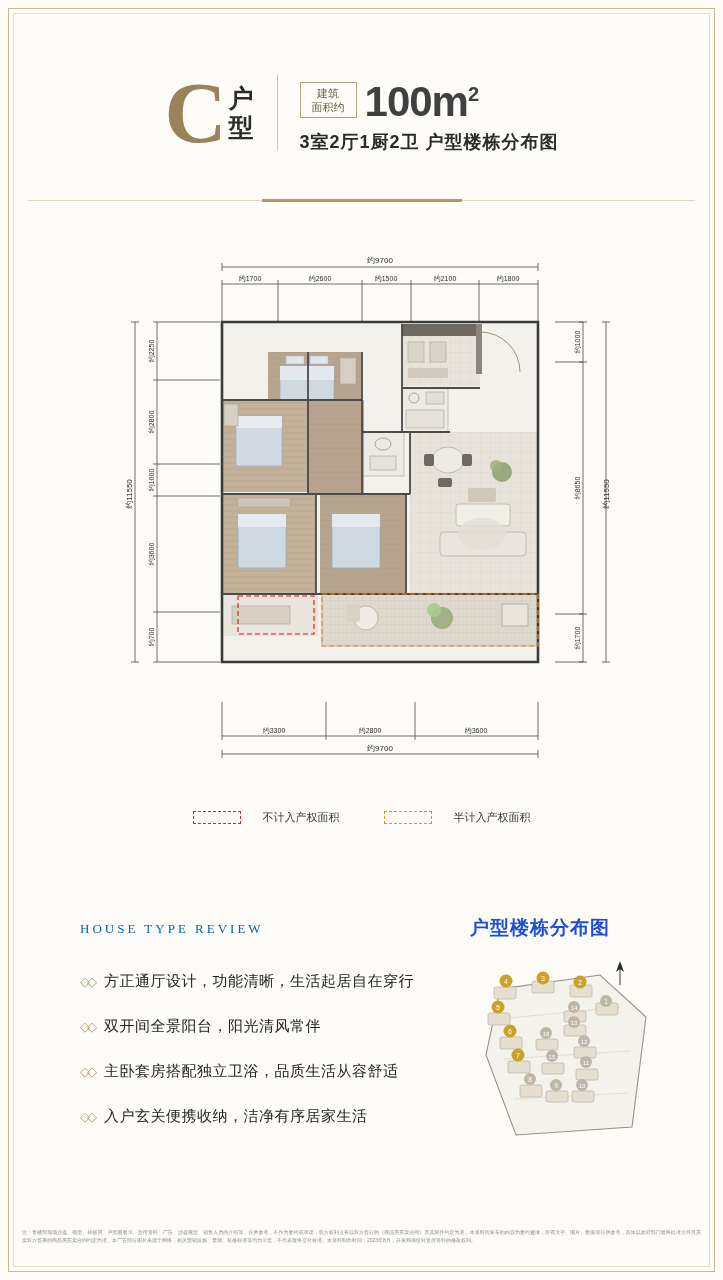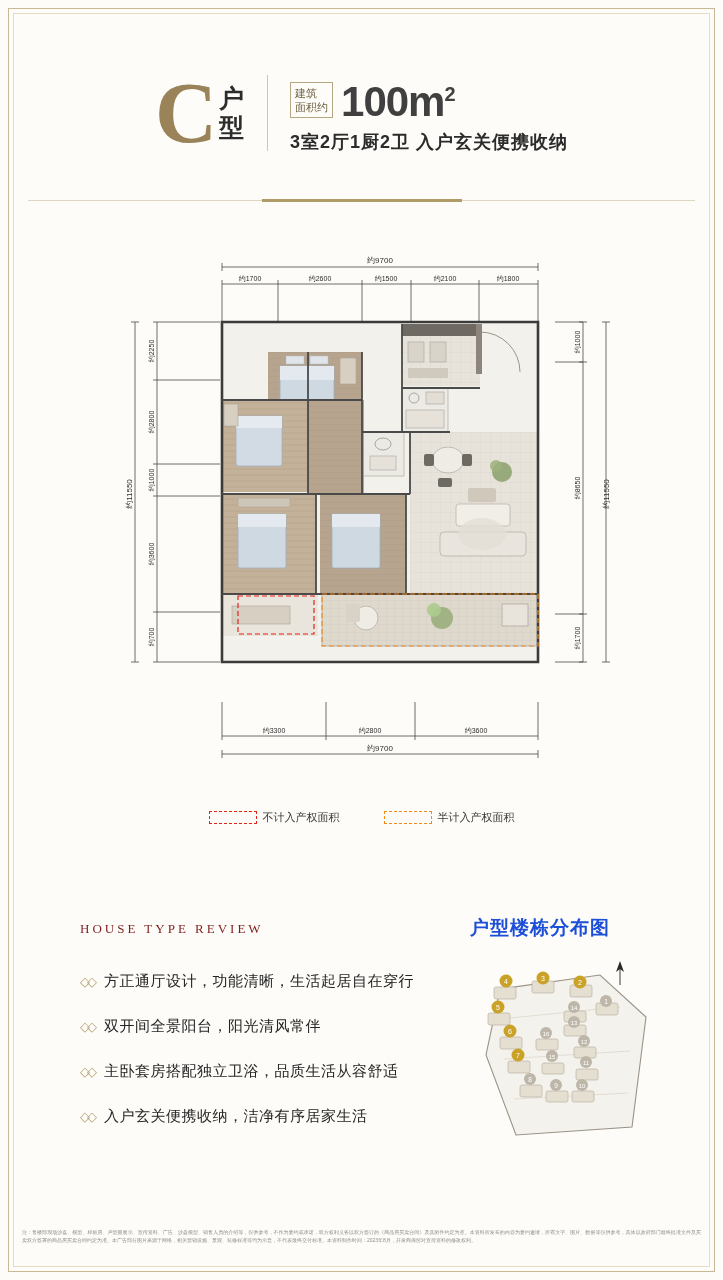--- a/index.html
+++ b/index.html
@@ -78,21 +78,22 @@
   }
   .hd-area-row {
     display: flex;
     align-items: flex-end;
   }
   .area-tag {
     border: 1px solid #b5a781;
     color: #6d5f41;
     font-size: 11px;
     line-height: 14px;
-    padding: 3px 4px;
+    padding: 3px 11px;
+    text-align: center;
     margin-right: 8px;
     margin-bottom: 5px;
     letter-spacing: 0px;
   }
   .area-num {
     font-size: 42px;
     line-height: 42px;
     font-weight: 700;
     color: #404040;
     letter-spacing: -1px;
@@ -141,21 +142,21 @@
     position: absolute;
     left: 0; right: 0;
     top: 810px;
     display: flex;
     justify-content: center;
     align-items: center;
     gap: 44px;
     font-size: 11px;
     color: #3a3a3a;
   }
-  .legend-item { display: flex; align-items: center; gap: 6px; }
+  .legend-item { display: flex; align-items: center; gap: 22px; }
   .sw {
     width: 46px; height: 11px;
     border: 1px dashed #e2231a;
   }
   .sw.orange { border-color: #f08a1c; }
 
   
   .review {
     position: absolute;
     left: 80px;
@@ -165,21 +166,21 @@
   .review-title {
     font-size: 24px;
     font-weight: 700;
     color: #1d1d1d;
     letter-spacing: 1px;
   }
   .review-sub {
     margin-top: 6px;
     font-size: 13px;
     letter-spacing: 3px;
-    color: #7f1d1d;
+    color: #0369a1;
     font-family: "Liberation Serif", serif;
   }
   .bullets {
     margin-top: 34px;
   }
   .bullet {
     display: flex;
     align-items: flex-start;
     margin-bottom: 25px;
   }
@@ -249,21 +250,21 @@
     <div class="hd-right">
       <div class="hd-area-row">
         <div class="area-tag">
           <div>建筑</div>
           <div>面积约</div>
         </div>
         <div class="area-num">
           <span>100m</span><sup>2</sup>
         </div>
       </div>
-      <div class="hd-sub">3室2厅1厨2卫 入户玄关便携收纳</div>
+      <div class="hd-sub">3室2厅1厨2卫 户型楼栋分布图</div>
     </div>
   </div>
   <div class="header-rule"></div>
 
   <div class="plan-wrap">
     <svg class="plan-svg" width="723" height="560" viewBox="0 0 723 560">
       <defs>
         <pattern id="woodA" width="6" height="6" patternUnits="userSpaceOnUse">
           <rect width="6" height="6" fill="#b7a48e"></rect>
           <path d="M0 0 H6" stroke="#a9957d" stroke-width="0.6"></path>

